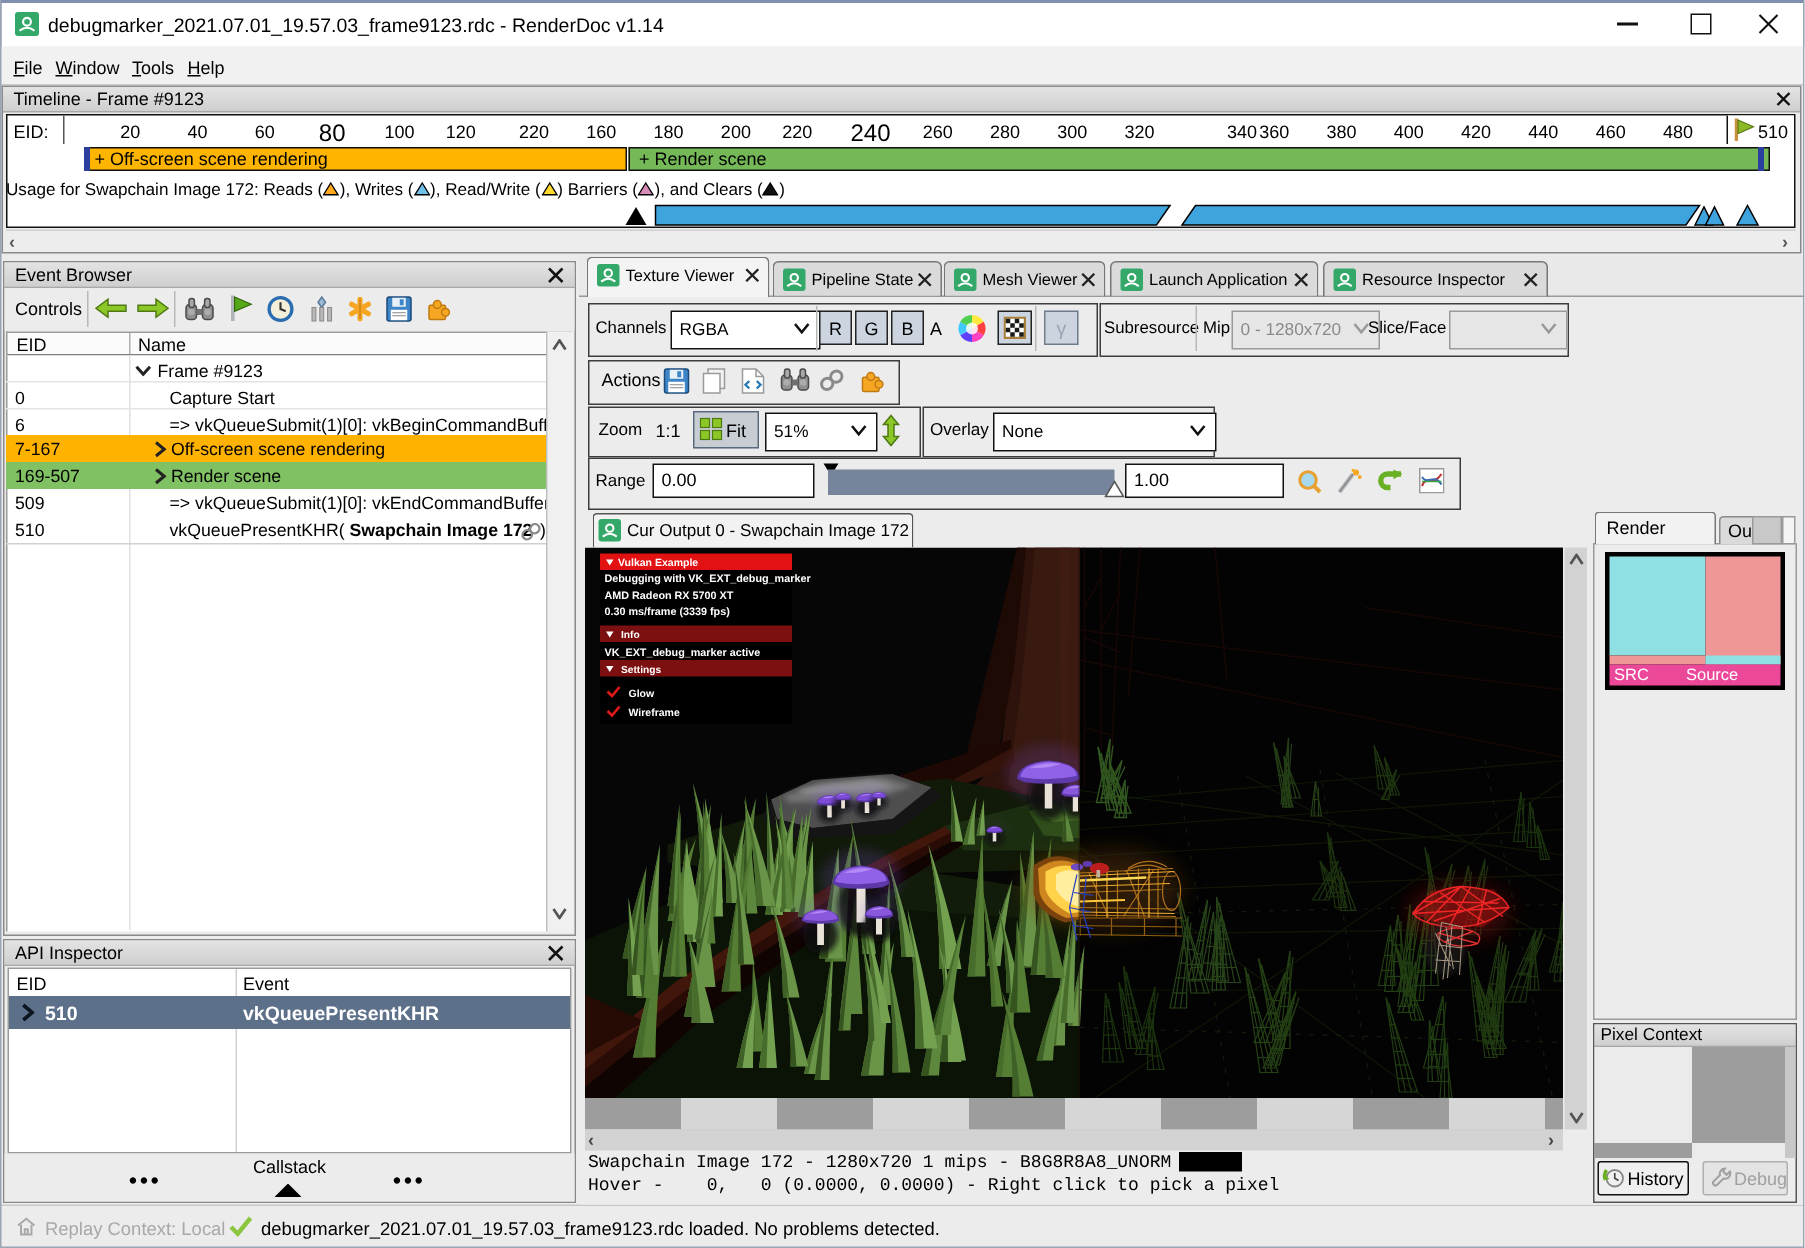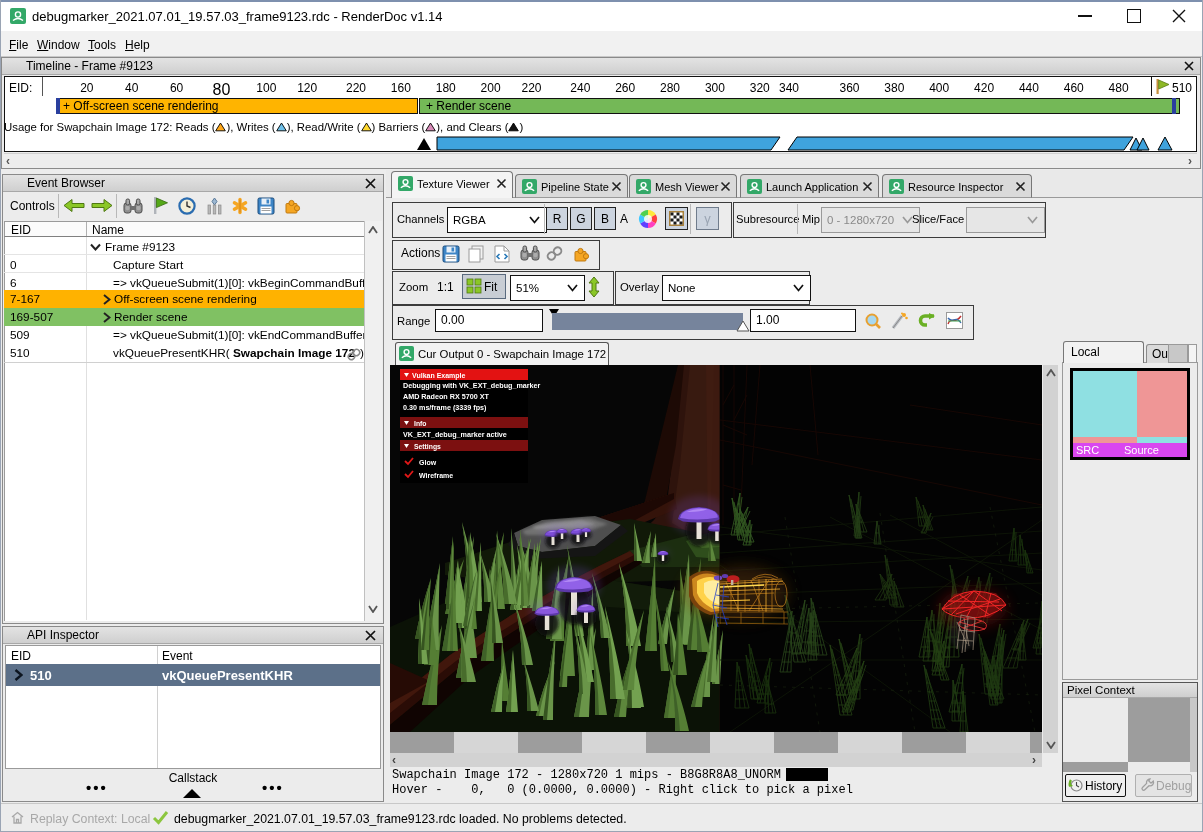--- a/index.html
+++ b/index.html
@@ -1,19 +1,19 @@
 <!DOCTYPE html>
 <html><head>
 <meta charset="utf-8">
 <style>
 html,body{margin:0;padding:0;}
 body{width:1203px;height:832px;overflow:hidden;font-family:"Liberation Sans",sans-serif;background:#ececec;position:relative;}
 .abs{position:absolute;}
 .titlebar-gradient{background:linear-gradient(#e3e3e3,#cfcfcf);border-bottom:1px solid #a8a8a8;}
-.paneltitle{font-size:12px;color:#000;padding-left:24px;display:flex;align-items:center;}
+.paneltitle{font-size:12px;color:#000;padding-left:7px;display:flex;align-items:center;}
 .combo{background:#fff;border:1px solid #111;position:absolute;font-size:11.5px;color:#000;display:flex;align-items:center;padding-left:5px;}
 .combo .arr{position:absolute;right:6px;top:50%;transform:translateY(-50%);}
 .combo-dis{background:#e6e6e6;border:1px solid #9a9a9a;color:#8a8a8a;}
 .groupbox{position:absolute;border:1px solid #3c3c3c;background:#ececec;}
 .tbtn{position:absolute;border:1.4px solid #222;background:#ccd4df;box-sizing:border-box;display:flex;align-items:center;justify-content:center;font-size:12px;color:#000;}
 .mono{font-family:"Liberation Mono",monospace;}
 </style>
 </head>
 <body>
 
@@ -54,26 +54,26 @@
     <div class="abs" style="left:117.72px;top:81px;width:28px;text-align:center;font-size:12px;">40</div>
     <div class="abs" style="left:162.57999999999998px;top:81px;width:28px;text-align:center;font-size:12px;">60</div>
     <div class="abs" style="left:207.44px;top:81px;width:28px;text-align:center;font-size:16px;">80</div>
     <div class="abs" style="left:252.29999999999995px;top:81px;width:28px;text-align:center;font-size:12px;">100</div>
     <div class="abs" style="left:297.15999999999997px;top:81px;width:28px;text-align:left;font-size:12px;">120</div>
     <div class="abs" style="left:342.02px;top:81px;width:28px;text-align:center;font-size:12px;">220</div>
     <div class="abs" style="left:386.88px;top:81px;width:28px;text-align:center;font-size:12px;">160</div>
     <div class="abs" style="left:431.73999999999995px;top:81px;width:28px;text-align:center;font-size:12px;">180</div>
     <div class="abs" style="left:476.59999999999997px;top:81px;width:28px;text-align:center;font-size:12px;">200</div>
     <div class="abs" style="left:521.46px;top:81px;width:28px;text-align:left;font-size:12px;">220</div>
-    <div class="abs" style="left:566.3199999999999px;top:81px;width:28px;text-align:center;font-size:12px;">240</div>
+    <div class="abs" style="left:566.3199999999999px;top:81px;width:28px;text-align:center;font-size:16px;">240</div>
     <div class="abs" style="left:611.18px;top:81px;width:28px;text-align:center;font-size:12px;">260</div>
     <div class="abs" style="left:656.04px;top:81px;width:28px;text-align:center;font-size:12px;">280</div>
     <div class="abs" style="left:700.9px;top:81px;width:28px;text-align:center;font-size:12px;">300</div>
     <div class="abs" style="left:745.76px;top:81px;width:28px;text-align:center;font-size:12px;">320</div>
-    <div class="abs" style="left:775px;top:81px;width:28px;text-align:center;font-size:12px;">340</div>
+    <div class="abs" style="left:814px;top:81px;width:28px;text-align:center;font-size:12px;">340</div>
     <div class="abs" style="left:835.4799999999999px;top:81px;width:28px;text-align:center;font-size:12px;">360</div>
     <div class="abs" style="left:880.3399999999999px;top:81px;width:28px;text-align:center;font-size:12px;">380</div>
     <div class="abs" style="left:925.1999999999999px;top:81px;width:28px;text-align:center;font-size:12px;">400</div>
     <div class="abs" style="left:970.06px;top:81px;width:28px;text-align:center;font-size:12px;">420</div>
     <div class="abs" style="left:1014.9200000000001px;top:81px;width:28px;text-align:center;font-size:12px;">440</div>
     <div class="abs" style="left:1059.78px;top:81px;width:28px;text-align:center;font-size:12px;">460</div>
     <div class="abs" style="left:1104.6399999999999px;top:81px;width:28px;text-align:center;font-size:12px;">480</div>
     <div class="abs" style="left:1149.5px;top:81px;width:28px;text-align:center;font-size:12px;">500</div>
   </div>
 
@@ -1371,32 +1371,32 @@
   </svg>
 <svg class="abs" style="left:1046px;top:741px;" width="10" height="8">
     <path d="M1 1 L5 7 L9 1" fill="none" stroke="#555" stroke-width="1.8"></path>
   </svg>
 
 <div id="sidebar">
 
  <div class="abs" style="left:1060px;top:340px;width:143px;height:463px;background:#ececec;"></div>
  <div class="abs" style="left:1062px;top:362px;width:136px;height:318px;border:1px solid #9a9a9a;background:#ececec;box-sizing:border-box;"></div>
  <div class="abs" style="left:1063px;top:341px;width:81px;height:22px;background:#f2f2f2;border:1px solid #777;border-bottom:none;border-radius:3px 3px 0 0;box-sizing:border-box;"></div>
- <div class="abs" style="left:1071px;top:345px;font-size:12px;">Local</div>
+ <div class="abs" style="left:1071px;top:345px;font-size:12px;">Render</div>
  <div class="abs" style="left:1146px;top:344px;width:42px;height:19px;background:#dadada;border:1px solid #8a8a8a;border-bottom:none;border-radius:3px 3px 0 0;box-sizing:border-box;"></div>
  <div class="abs" style="left:1152px;top:347px;font-size:12px;">Out</div>
  <div class="abs" style="left:1168px;top:344px;width:20px;height:19px;background:#c8c8c8;border:1px solid #9a9a9a;box-sizing:border-box;"></div>
  <div class="abs" style="left:1188px;top:344px;width:9px;height:19px;background:#f4f4f4;border:1px solid #9a9a9a;box-sizing:border-box;"></div>
 
  <div class="abs" style="left:1070px;top:368px;width:120px;height:92px;background:#000;"></div>
  <div class="abs" style="left:1073px;top:371px;width:64px;height:66px;background:#8fe0e2;"></div>
  <div class="abs" style="left:1137px;top:371px;width:50px;height:72px;background:#ef9696;"></div>
  <div class="abs" style="left:1073px;top:437px;width:64px;height:6px;background:#ef9696;"></div>
  <div class="abs" style="left:1137px;top:437px;width:50px;height:6px;background:#8fe0e2;"></div>
- <div class="abs" style="left:1073px;top:443px;width:114px;height:14px;background:#d946ef;color:#fff;font-size:11px;">
+ <div class="abs" style="left:1073px;top:443px;width:114px;height:14px;background:#ec4899;color:#fff;font-size:11px;">
    <span style="position:absolute;left:3px;top:1px;">SRC</span>
       <span style="position:absolute;left:51px;top:1px;">Source</span>
  </div>
 
  <div class="abs" style="left:1062px;top:682px;width:136px;height:120px;border:1px solid #555;background:#ececec;box-sizing:border-box;"></div>
  <div class="abs titlebar-gradient" style="left:1063px;top:683px;width:134px;height:14px;">
       <div class="paneltitle" style="height:14px;font-size:11.5px;padding-left:4px;">Pixel Context</div>
     </div>
  <div class="abs" style="left:1063px;top:698px;width:65px;height:64px;background:#ebebeb;"></div>
  <div class="abs" style="left:1128px;top:698px;width:62px;height:64px;background:#9d9d9d;"></div>

